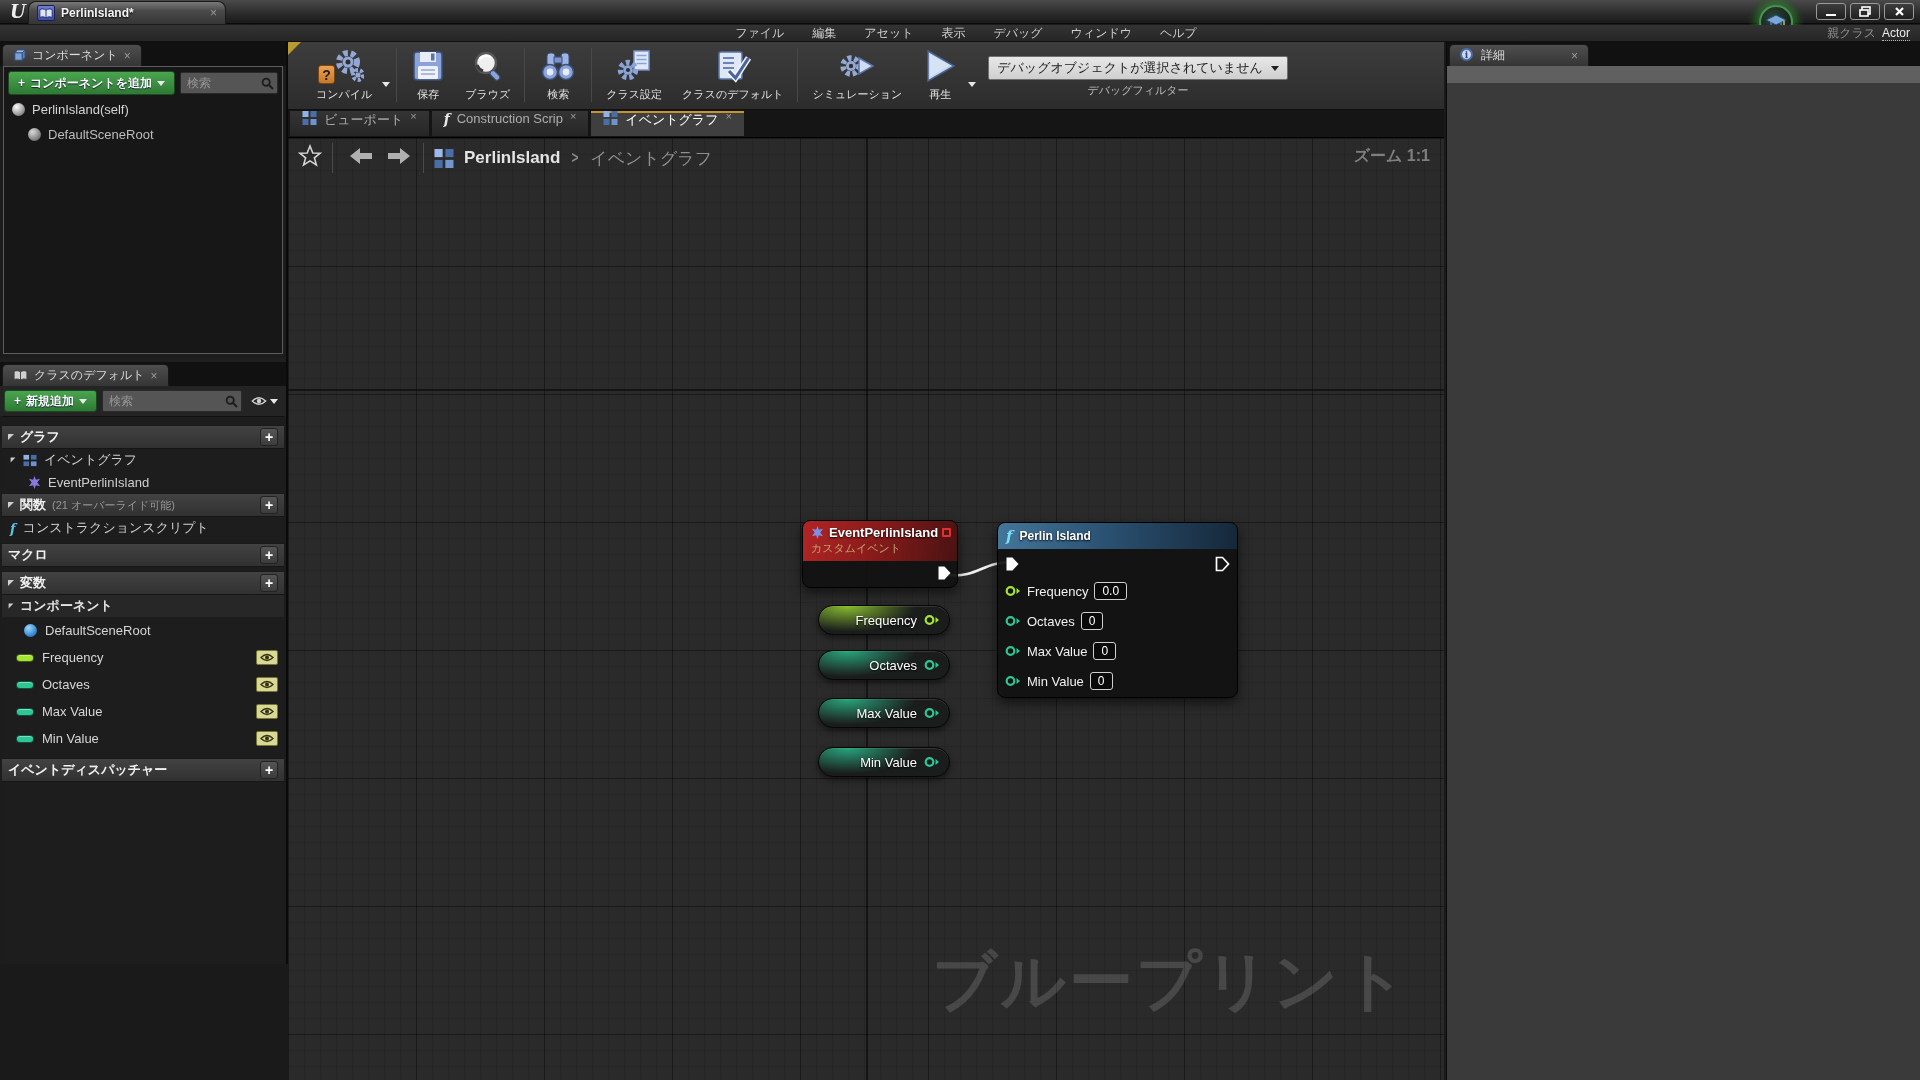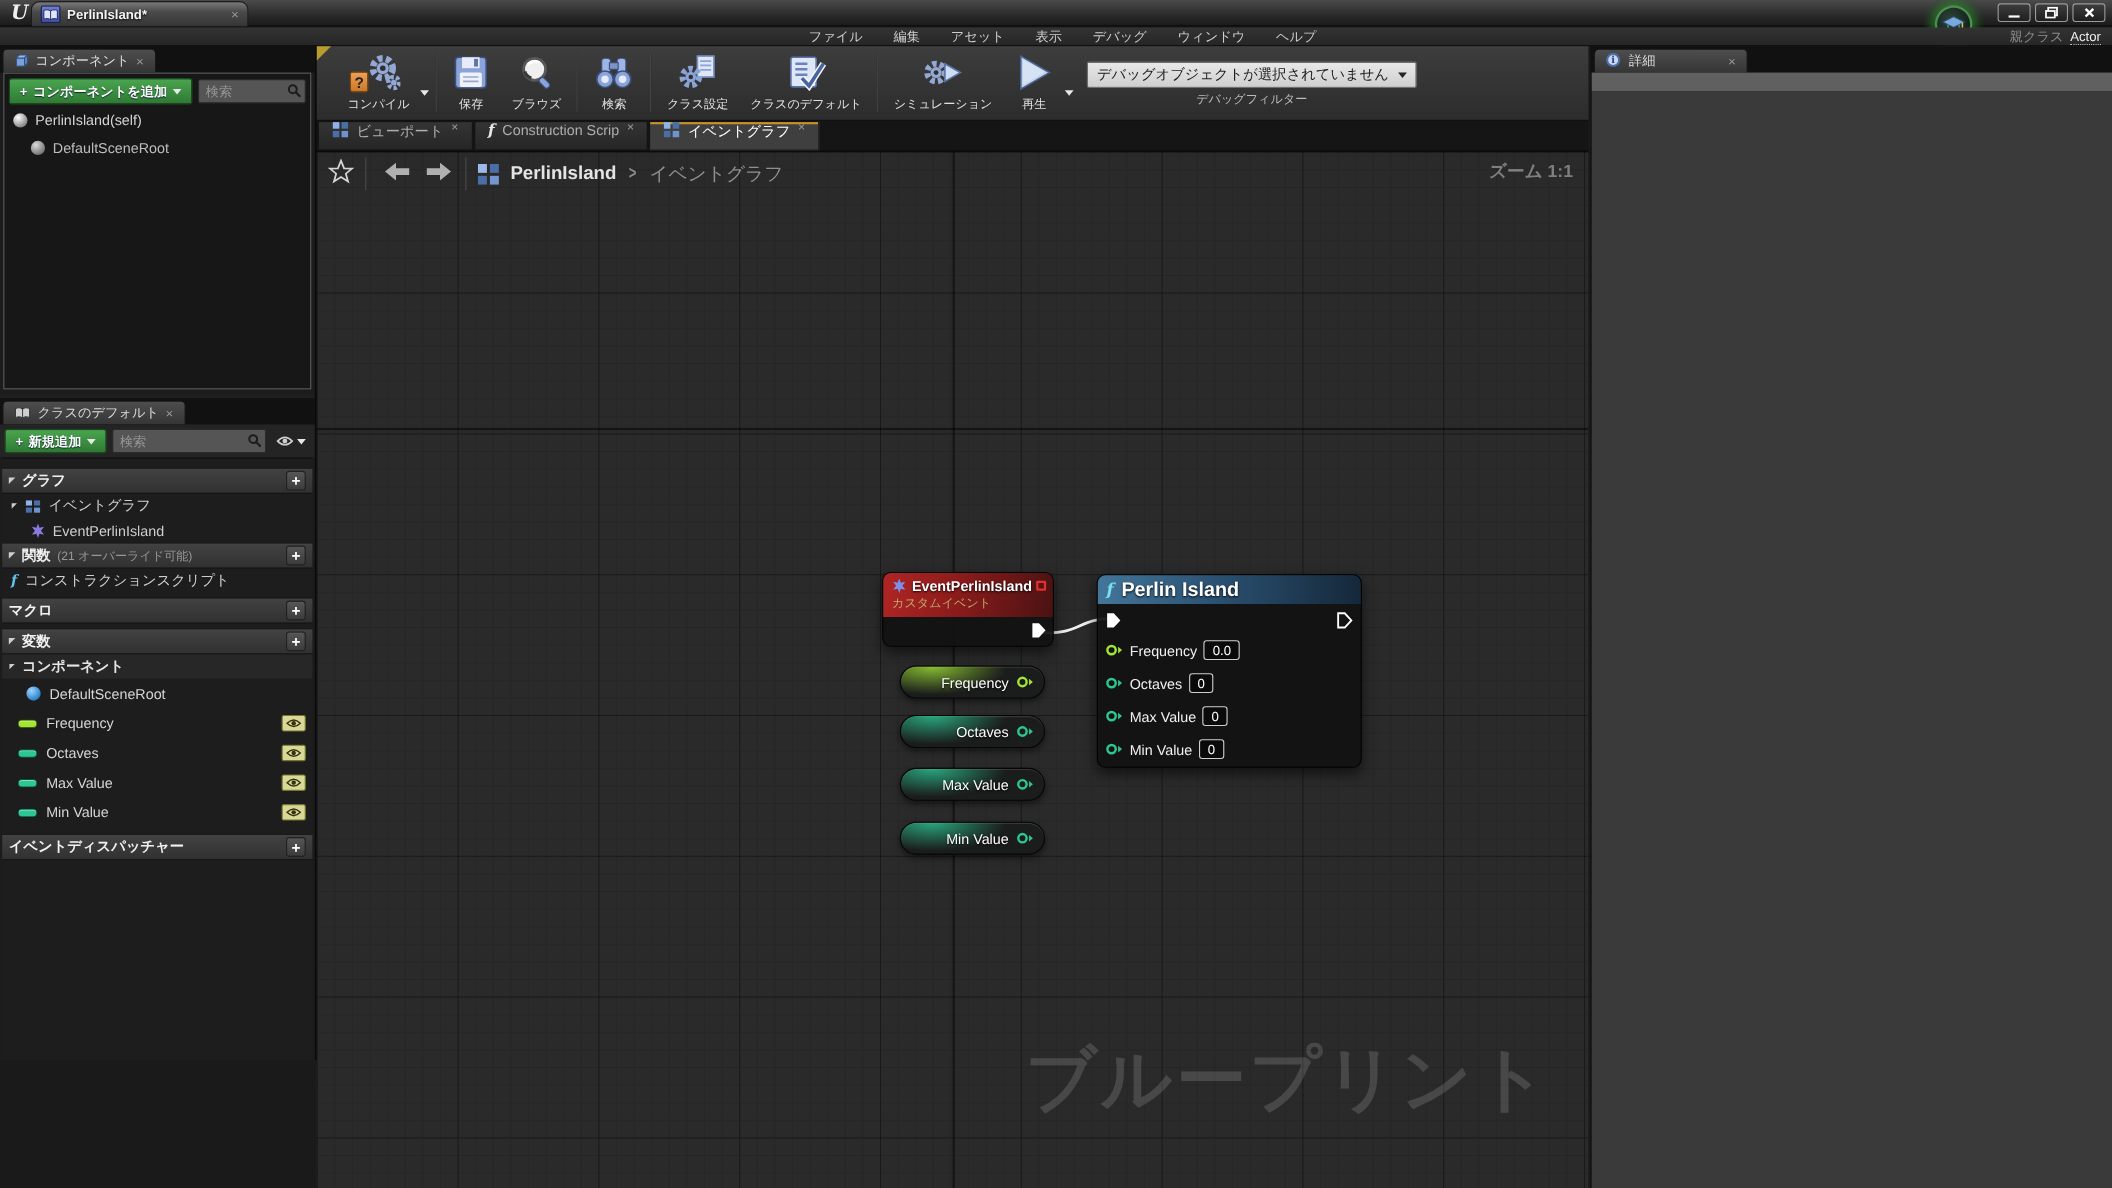--- a/index.html
+++ b/index.html
@@ -150,21 +150,21 @@
   .event-node { left:514px; top:382px; width:156px; height:68px; }
   .event-node .node-header { background:linear-gradient(100deg,#b02525 0%,#8a1b1b 45%,#4a1212 100%); height:40px; }
   .delegate-pin { position:absolute; right:6px; top:7px; width:9px; height:9px; border:2px solid #e03030; border-radius:1px; }
   .event-body { position:relative; height:26px; }
   .exec-out-abs { position:absolute; right:5px; top:4px; }
   .header-icon-row { display:flex; align-items:center; gap:5px; }
 
   .fn-node { left:709px; top:384px; width:241px; height:176px; }
   .fn-node .node-header { background:linear-gradient(to right,#437699 0%,#2b5172 45%,#15283a 100%); height:26px;
     display:flex; align-items:center; gap:7px; padding:0 8px; }
-  .fn-node .nh-title { font-size:18px; }
+  .fn-node .nh-title { font-size:12px; }
   .exec-row { display:flex; justify-content:space-between; align-items:center; padding:7px 7px 2px 7px; }
   .pin-cols { display:flex; justify-content:space-between; padding:2px 8px 0 7px; }
   .pin-row { display:flex; align-items:center; gap:6px; height:30px; }
   .pin-row .pin-label { color:#f0f0f0; font-size:13px; }
   .value-box { border:1px solid #cfcfcf; border-radius:3px; background:rgba(0,0,0,0.45);
     color:#fff; font-size:12px; padding:1px 7px;text-align:center; }
   .out-col { padding-top:8px; }
 
   .var-capsule { position:absolute; width:132px; height:30px; border-radius:15px; background:#1b1d1c;
     border:1px solid #060606; box-shadow:inset 0 1px rgba(255,255,255,0.12), 0 3px 6px rgba(0,0,0,0.5);

